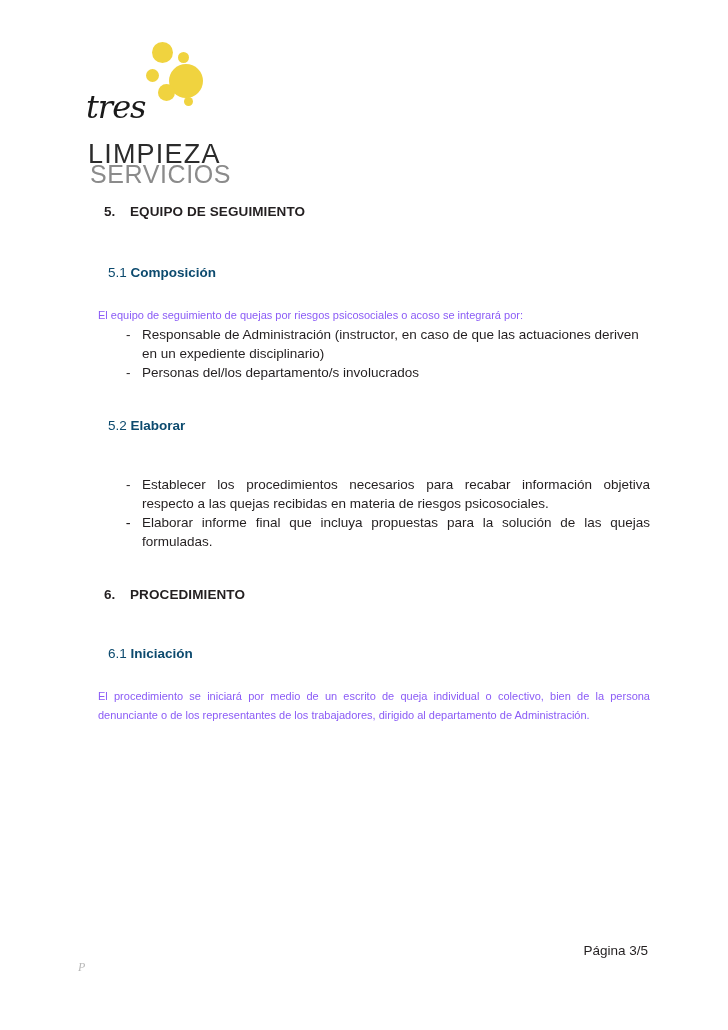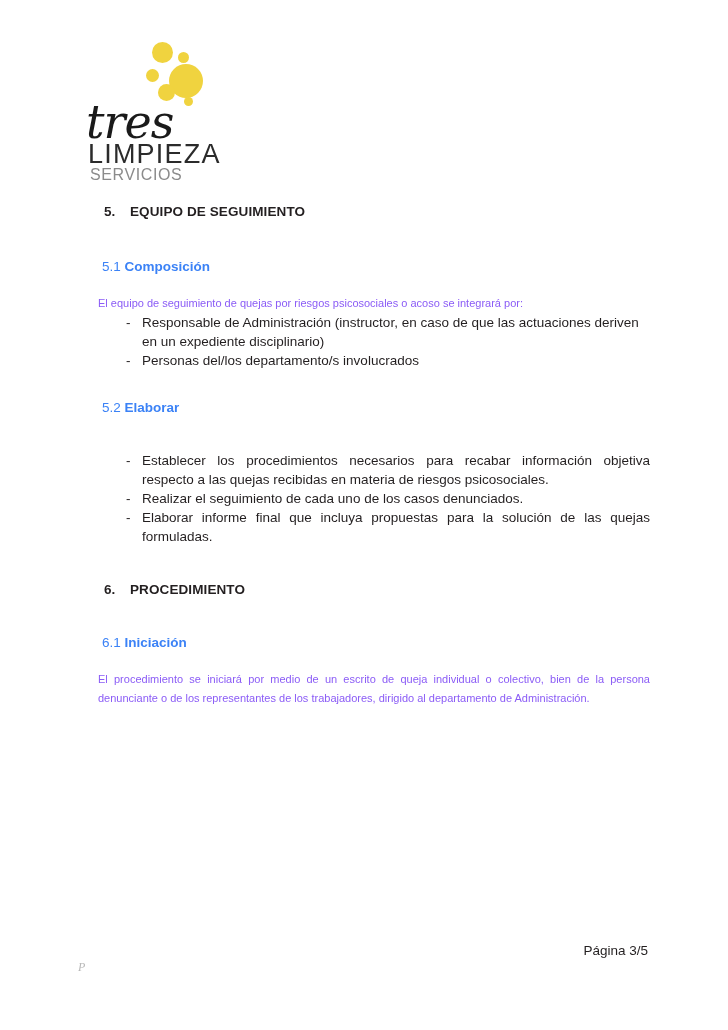--- a/index.html
+++ b/index.html
@@ -48,44 +48,43 @@
   .b4 { left: 30px; top: 29px; width: 13px; height: 13px; }
   .b5 { left: 42px; top: 44px; width: 17px; height: 17px; }
   .b6 { left: 68px; top: 57px; width: 9px;  height: 9px;  }
 
   .logo-script {
     position: absolute;
     left: 0px;
     top: 44px;
     font-family: "DejaVu Serif", serif;
     font-style: italic;
-    font-size: 46px;
+    font-size: 32px;
     line-height: 46px;
     letter-spacing: -1px;
     color: #1a1a1a;
     font-weight: 400;
-    margin-top: 15px;
   }
   .logo-limpieza {
     position: absolute;
     left: 2px;
     top: 104px;
     font-family: "Liberation Sans", sans-serif;
     font-size: 27px;
     line-height: 20px;
     letter-spacing: 1.2px;
     color: #2b2b2b;
     font-weight: 400;
   }
   .logo-servicios {
     position: absolute;
     left: 4px;
     top: 125px;
     font-family: "Liberation Sans", sans-serif;
-    font-size: 16px;
+    font-size: 25px;
     line-height: 19px;
     letter-spacing: 0.6px;
     color: #8b8b8b;
     font-weight: 400;
     text-align: center;
   }
 
   
   .content {
     position: absolute;
@@ -98,22 +97,22 @@
     font-size: 13.5px;
     font-weight: bold;
     color: #231f20;
     letter-spacing: 0.1px;
     margin: 6px;
   }
   .h1 .num { display: inline-block; width: 26px; }
 
   .h2 {
     font-size: 13.5px;
-    color: #3b82f6;
-    margin: 4px;
+    color: #0c4a6e;
+    margin: 10px;
     font-weight: 400;
   }
   .h2 b { font-weight: bold; }
 
   p.body {
     font-size: 11px;
     line-height: 19px;
     margin: 0;
     color: #8b5cf6;
   }
@@ -225,21 +224,20 @@
 
     <div class="sp-p-list2"></div>
 
     <ul class="dashlist just">
       <li>
         <span class="dash">-</span>
         <span>Establecer los procedimientos necesarios para recabar información objetiva respecto a las quejas recibidas en materia de riesgos psicosociales.</span>
       </li>
       <li>
         <span class="dash">-</span>
-        <span>Realizar el seguimiento de cada uno de los casos denunciados.</span>
       </li>
       <li>
         <span class="dash">-</span>
         <span>Elaborar informe final que incluya propuestas para la solución de las quejas formuladas.</span>
       </li>
     </ul>
 
     <div class="sp-list-h1"></div>
 
     <h1 class="h1">

